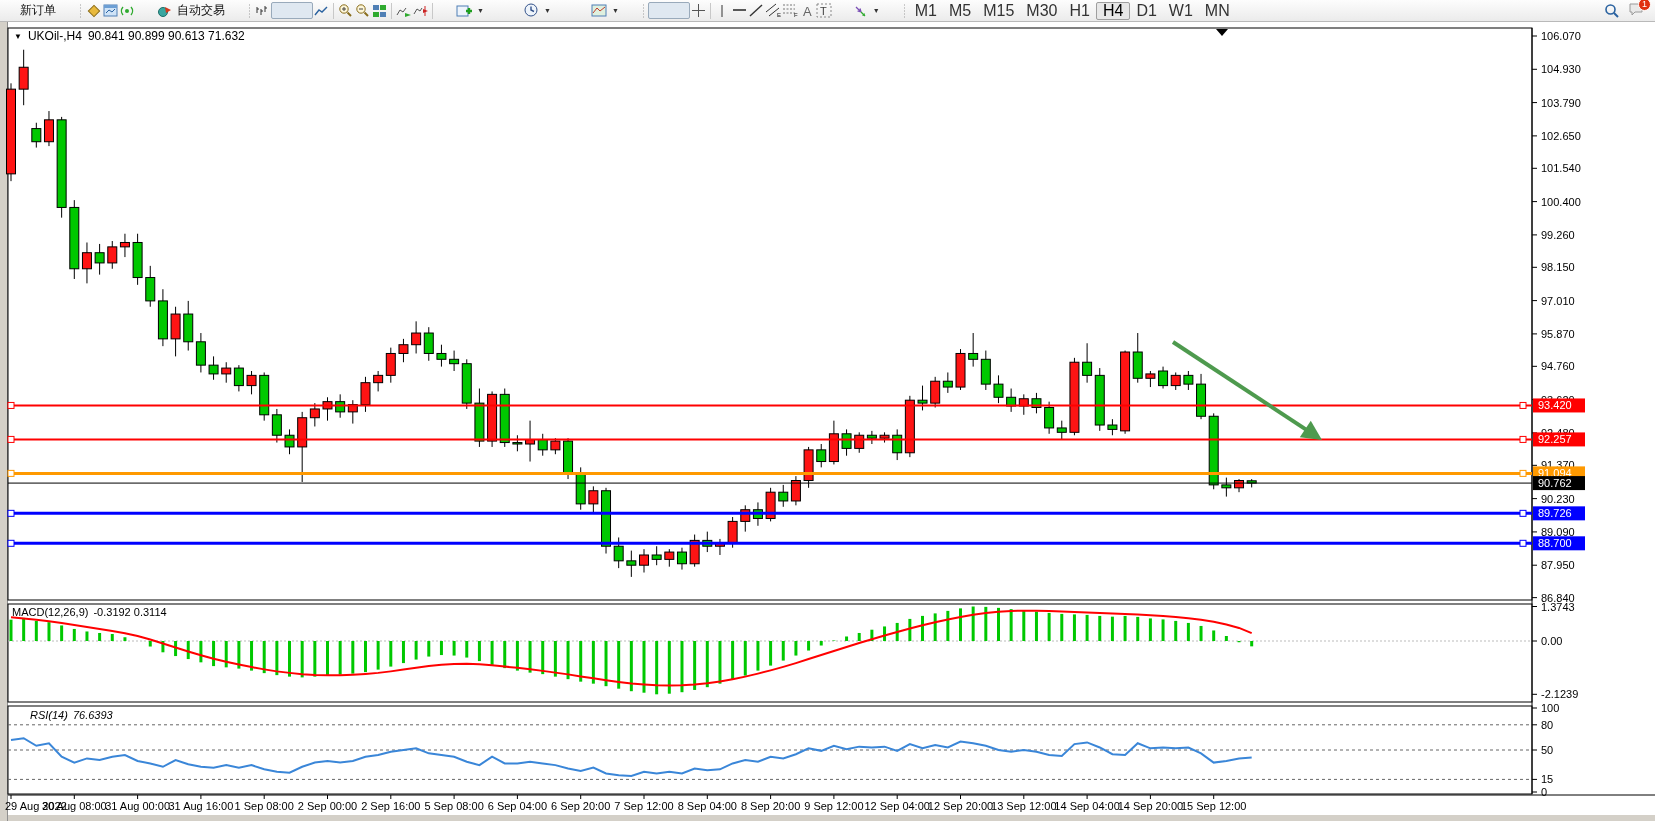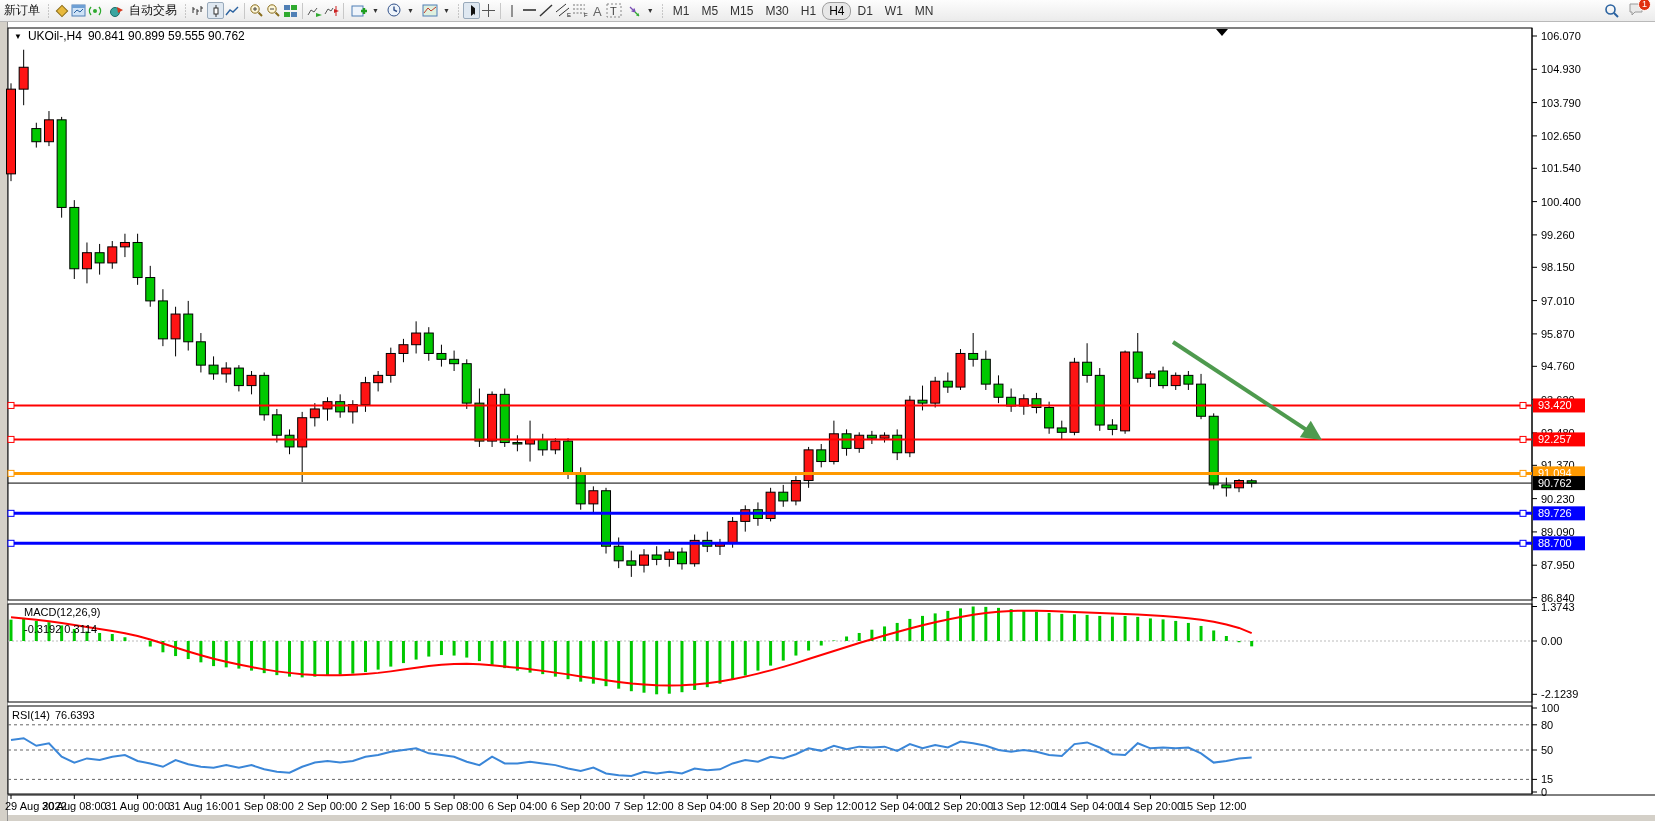--- a/index.html
+++ b/index.html
@@ -2,44 +2,44 @@
 <html><head>
 <meta charset="utf-8">
 <style>
   * { margin:0; padding:0; box-sizing:border-box; }
   html,body { width:1655px; height:821px; overflow:hidden; background:#d4d0c8;
     font-family:"Liberation Sans", sans-serif; }
   
   #toolbar { position:absolute; left:0; top:0; width:1655px; height:22px;
     background:linear-gradient(#fdfdfd,#ebebeb); border-bottom:1px solid #b9b9b9;
     display:flex; align-items:center; font-size:12px; color:#111; }
-  .tbtn { height:20px; display:flex; align-items:center; gap:4px; padding:0 4px; cursor:default; }
+  .tbtn { height:20px; display:flex; align-items:center; gap:4px; padding:0 20px; cursor:default; }
   .tbtn.active { background:#dfe8f1; border:1px solid #9ab; border-radius:2px; }
   .grip { width:5px; height:16px; margin:0 2px;
     background-image:radial-gradient(#9a9a9a 35%, transparent 36%);
     background-size:3px 3px; background-repeat:repeat-y; background-position:center; }
   .sep { width:1px; height:16px; background:#c8c8c8; margin:0 3px; }
   .icon16 { width:17px; height:17px; display:flex; align-items:center; justify-content:center; }
   .chev { font-size:7px; color:#333; margin-left:1px; }
-  .tf { padding:1px 6px; font-size:12px; color:#333; height:18px; display:flex; align-items:center; }
-  .tf.active { background:#e7e7e7; border:1px solid #9e9e9e; border-radius:8px; color:#000; }
+  .tf { padding:1px 6px; font-size:16px; color:#333; height:18px; display:flex; align-items:center; }
+  .tf.active { background:#e7e7e7; border:1px solid #9e9e9e; border-radius:2px; color:#000; }
   #right-icons { margin-left:auto; display:flex; align-items:center; gap:8px; padding-right:10px; }
   .badge { position:absolute; top:-4px; right:-6px; background:#e03010; color:#fff;
     border-radius:50%; width:13px; height:13px; font-size:9px; display:flex;
     align-items:center; justify-content:center; border:1px solid #fff; }
   
   #chartwin { position:absolute; left:0; top:22px; width:1655px; height:799px; background:#fff; }
   #leftframe { position:absolute; left:0; top:0; width:8px; height:799px;
     background:#d4d0c8; border-right:1px solid #8f8f8f; }
   #overlay-symbol { position:absolute; left:14px; top:7px; font-size:12px; color:#000;
     display:flex; gap:6px; align-items:center; z-index:5; }
   #overlay-symbol .tri { font-size:8px; }
   .indlabel { position:absolute; font-size:11px; color:#000; z-index:5; display:flex; gap:5px; }
-  #macd-label { left:24px; top:584px;flex-direction:column; }
-  #rsi-label  { left:12px; top:687px; }
+  #macd-label { left:12px; top:584px; }
+  #rsi-label  { left:30px; top:687px;font-style:italic; }
   svg text { font-family:"Liberation Sans", sans-serif; }
 </style>
 </head>
 <body>
 
 <div id="toolbar">
   <div class="tbtn">
     <span>新订单</span>
   </div>
   <div class="grip"></div>
@@ -231,21 +231,21 @@
       <div class="badge">1</div>
     </div>
   </div>
 </div>
 
 <div id="chartwin">
   <div id="leftframe"></div>
   <div id="overlay-symbol">
     <span class="tri">▼</span>
     <span>UKOil-,H4</span>
-    <span>90.841  90.899  59.555  90.762</span>
+    <span>90.841  90.899  90.613  71.632</span>
   </div>
   <div class="indlabel" id="macd-label">
     <span>MACD(12,26,9)</span>
     <span>-0.3192 0.3114</span>
   </div>
   <div class="indlabel" id="rsi-label">
     <span>RSI(14)</span>
     <span>76.6393</span>
   </div>
   <svg id="plot" width="1655" height="799" style="position:absolute;left:0;top:0">

